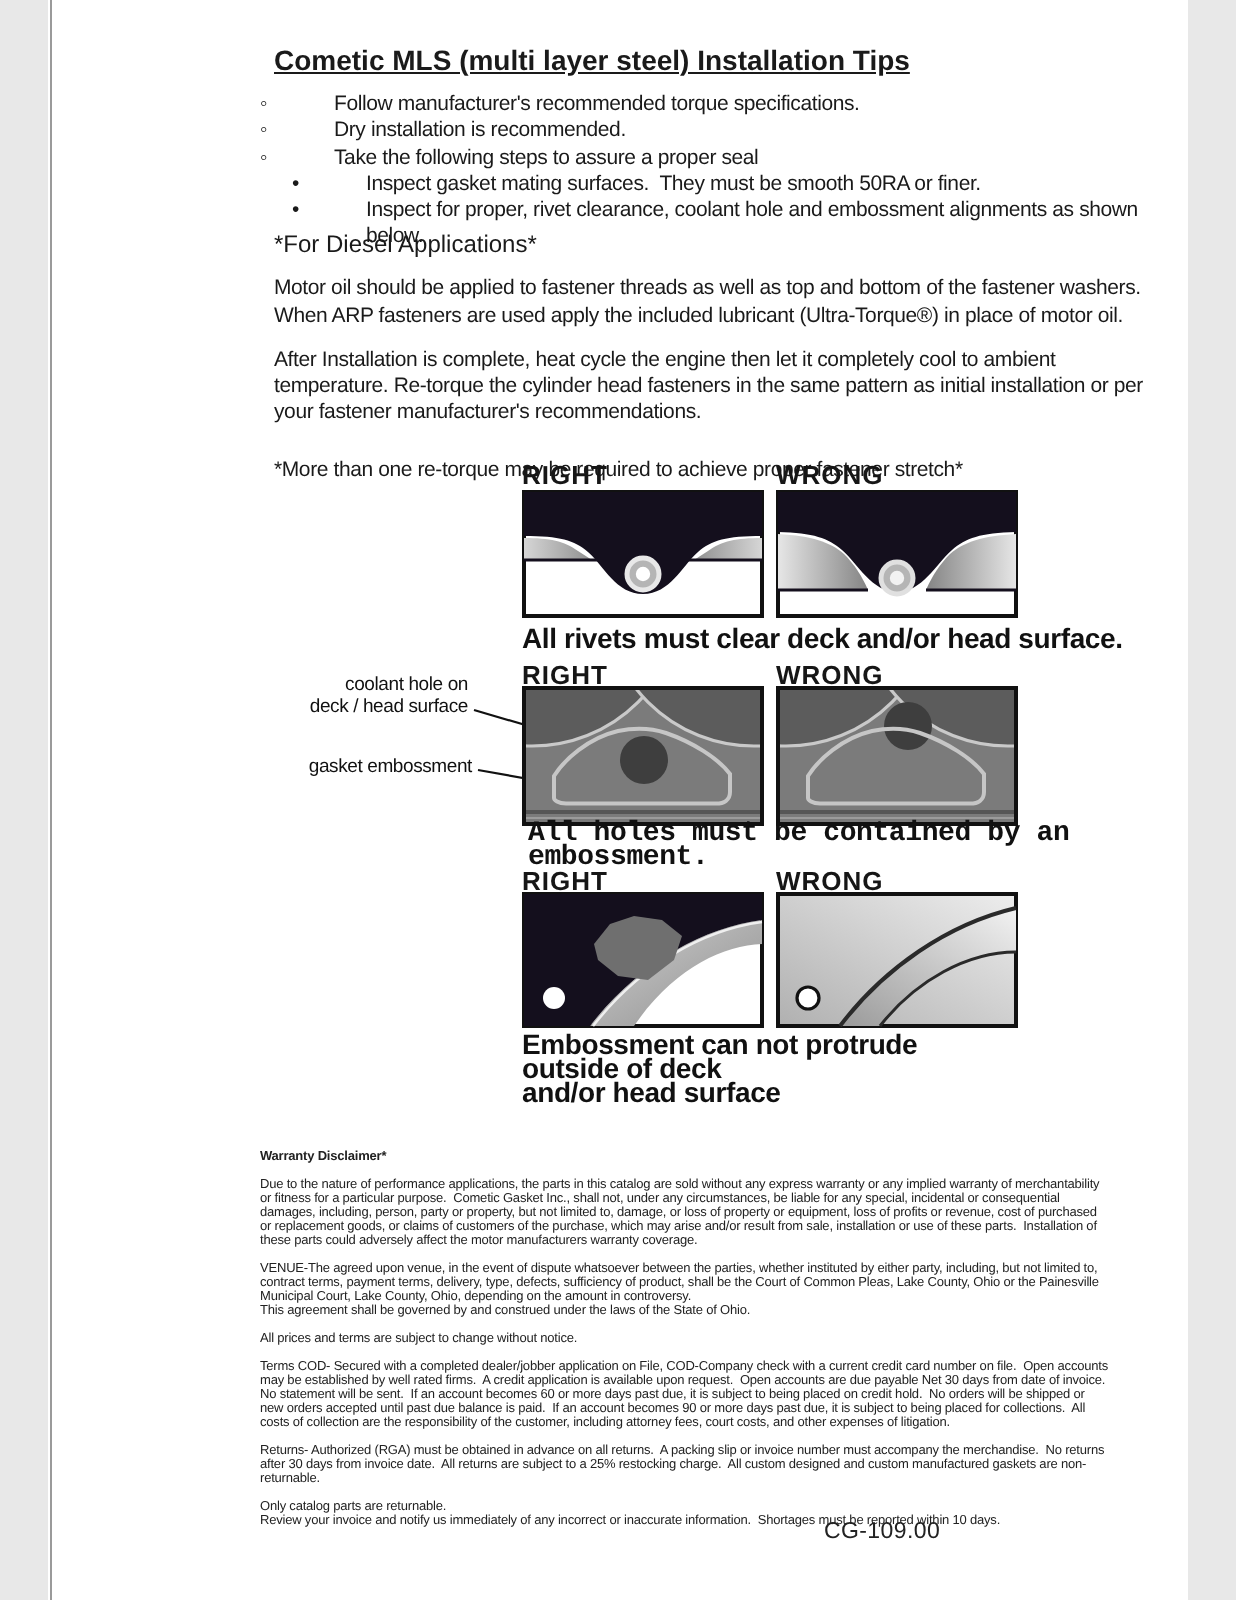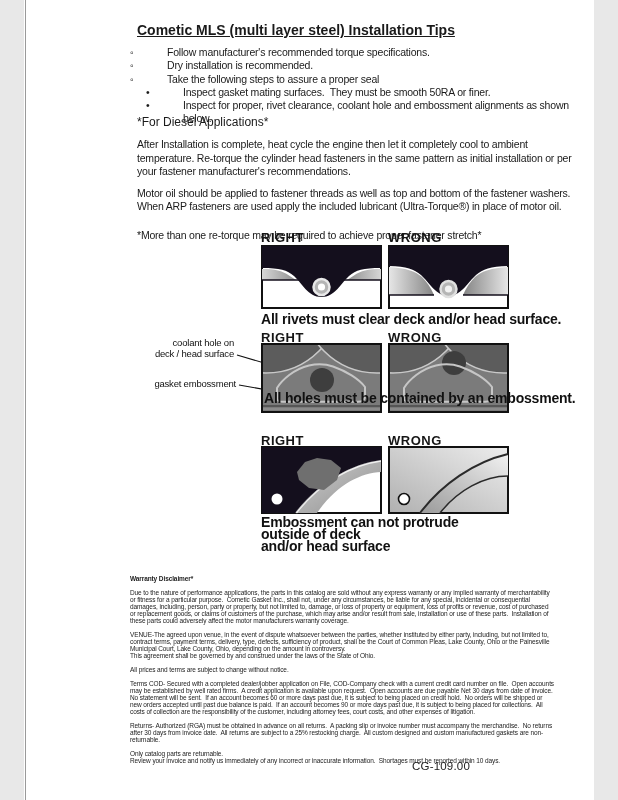--- a/index.html
+++ b/index.html
@@ -65,22 +65,22 @@
       <span class="bullet-text">Inspect gasket mating surfaces.  They must be smooth 50RA or finer.</span>
     </div>
     <div class="bullet-line sub">
       <span class="glyph">•</span>
       <span class="bullet-text">Inspect for proper, rivet clearance, coolant hole and embossment alignments as shown below.</span>
     </div>
   </div>
 
   <div class="diesel">
     <h2>*For Diesel Applications*</h2>
+    <p>Motor oil should be applied to fastener threads as well as top and bottom of the fastener washers. When ARP fasteners are used apply the included lubricant (Ultra-Torque®) in place of motor oil.</p>
     <p>After Installation is complete, heat cycle the engine then let it completely cool to ambient temperature. Re-torque the cylinder head fasteners in the same pattern as initial installation or per your fastener manufacturer's recommendations.</p>
-    <p>Motor oil should be applied to fastener threads as well as top and bottom of the fastener washers. When ARP fasteners are used apply the included lubricant (Ultra-Torque®) in place of motor oil.</p>
     <p class="note">*More than one re-torque may be required to achieve proper fastener stretch*</p>
   </div>
 
   <div class="fig-label" style="left:237px;top:230px;">RIGHT</div>
   <div class="fig-label" style="left:364px;top:230px;">WRONG</div>
 
   <div class="fig-box" style="left:237px;top:245px;">
     <svg width="121" height="64" viewBox="0 0 121 64">
       <defs>
         <linearGradient id="g1L" x1="0" y1="0" x2="1" y2="0">
@@ -167,21 +167,21 @@
         <circle cx="116" cy="-45" r="75" fill="#5c5c5c" stroke="#c9c9c9" stroke-width="1.6"></circle>
         <line x1="1" y1="63" x2="120" y2="63" stroke="#565656" stroke-width="2"></line>
         <line x1="1" y1="66" x2="120" y2="66" stroke="#9b9b9b" stroke-width="1"></line>
         <circle cx="66" cy="20" r="12" fill="#3e3e3e"></circle>
         <path d="M16,56 L16,45 C21,37 33,26 48,22.5 C56,20.8 64,20.8 72,23.5 C85,28 98,36 104,44 L104,53 C104,57 101,58.8 97,58.8 L22,58.8 C18,58.8 16,57 16,56 Z" fill="none" stroke="#c6c6c6" stroke-width="2"></path>
       </g>
       <rect x="1" y="1" width="119" height="68" fill="none" stroke="#111" stroke-width="2"></rect>
     </svg>
   </div>
 
-  <div class="fig-caption" style="left:240px;top:392px;">All holes must be contained by an embossment.</div>
+  <div class="fig-caption" style="left:240px;top:411px;font-family:Liberation Mono, monospace;">All holes must be contained by an embossment.</div>
 
   <div class="fig-label" style="left:237px;top:433px;">RIGHT</div>
   <div class="fig-label" style="left:364px;top:433px;">WRONG</div>
 
   <div class="fig-box" style="left:237px;top:446px;">
     <svg width="121" height="68" viewBox="0 0 121 68">
       <defs>
         <linearGradient id="g3b" x1="0" y1="0" x2="1" y2="1">
           <stop offset="0" stop-color="#cfcfcf"></stop>
             <stop offset="1" stop-color="#8e8e8e"></stop>

